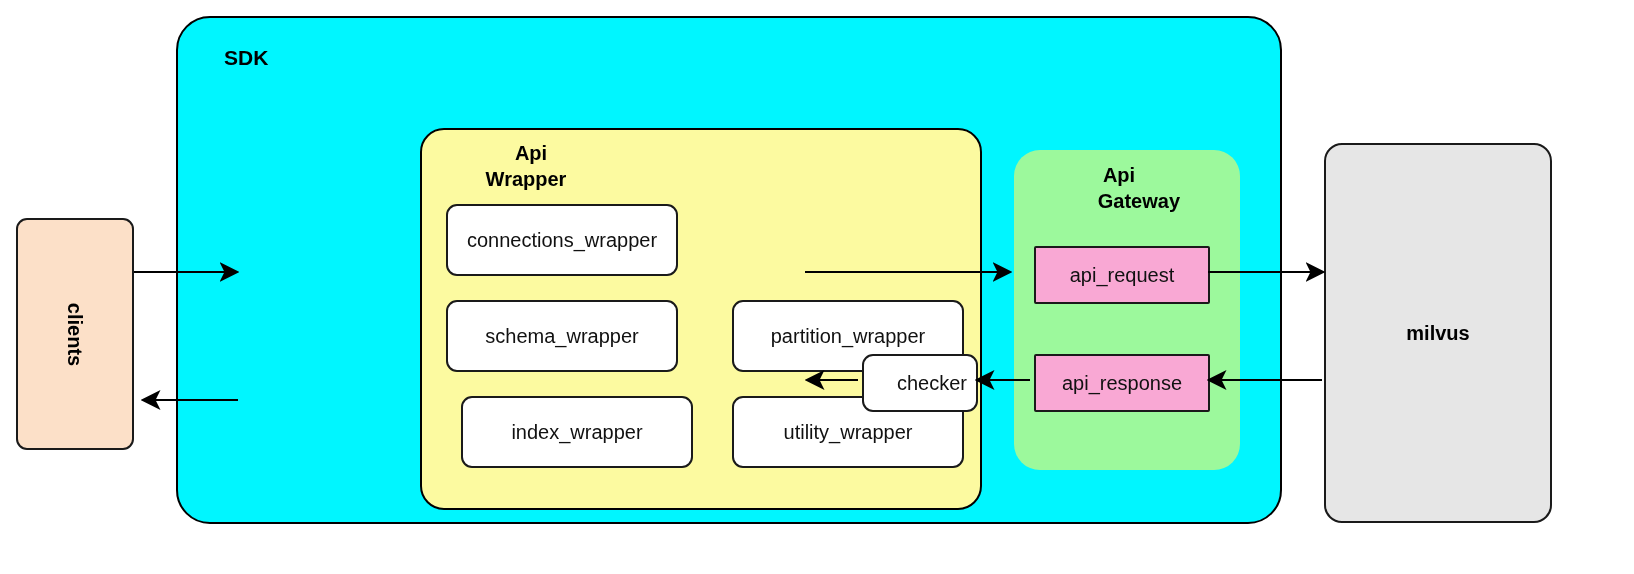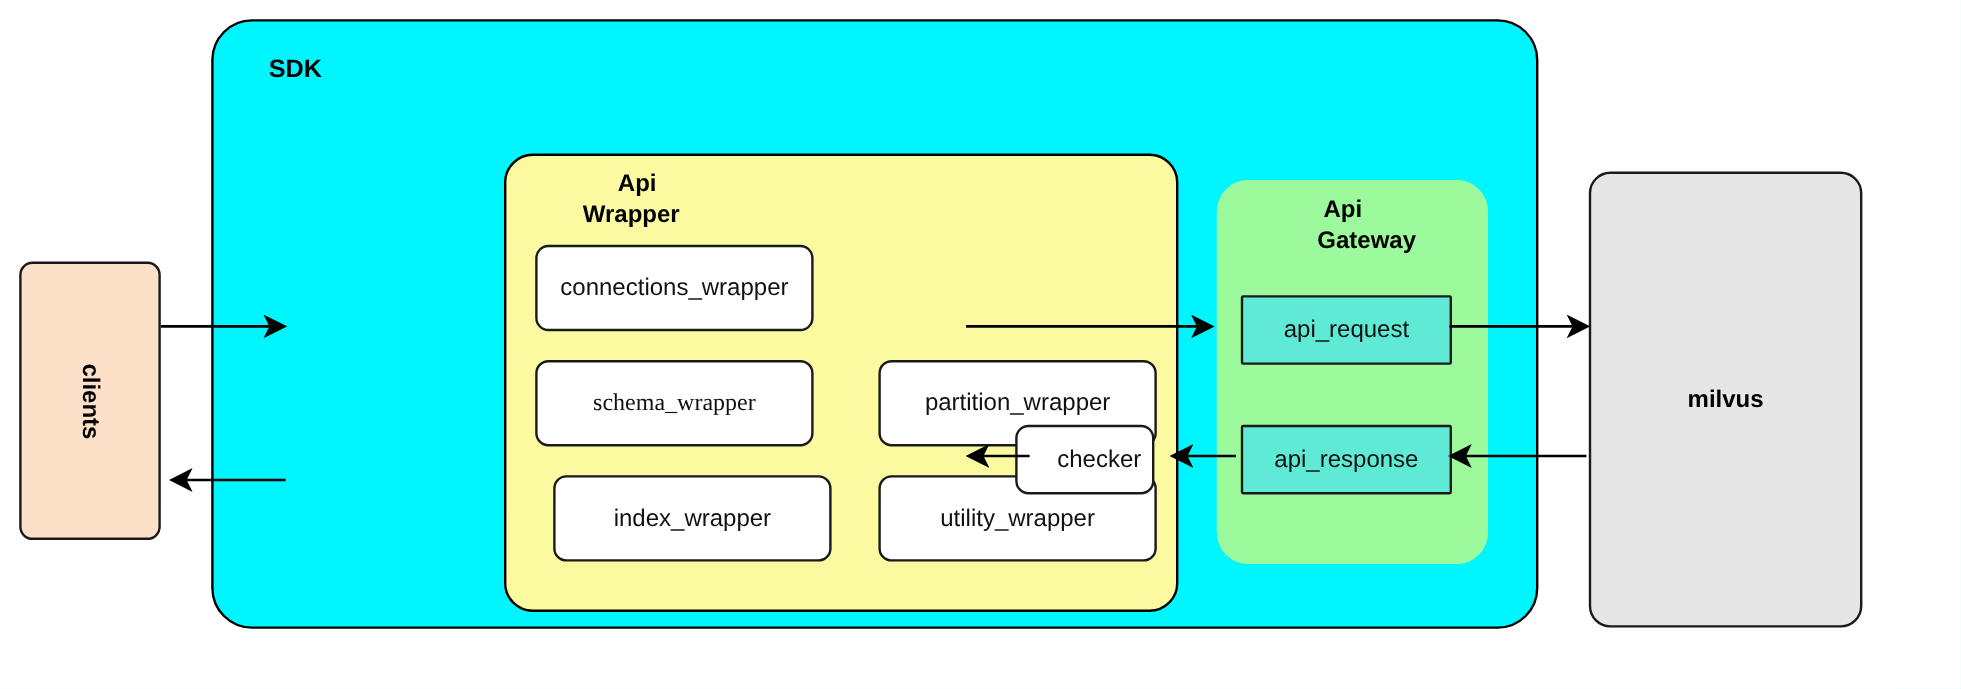--- a/index.html
+++ b/index.html
@@ -104,21 +104,21 @@
     font-size: 20px;
     font-weight: bold;
     color: #000000;
     line-height: 1.3;
     width: 150px;
   }
   .gateway-label .l1 { display: block; text-indent: 28px; }
   .gateway-label .l2 { display: block; text-align: right; }
 
   .gateway-card {
-    background: #5eead4;
+    background: #f9a8d4;
     border: 2px solid #1a1a1a;
     border-radius: 2px;
     font-size: 20px;
     color: #111111;
     width: 176px;
     height: 58px;
   }
 
   
   .checker-box {
@@ -185,28 +185,28 @@
     <div class="sdk-label">SDK</div>
 
     <div class="box wrapper-panel">
       <div class="wrapper-label">
         <span class="l1">Api</span>
         <span class="l2">Wrapper</span>
       </div>
 
       <div class="box module-card" style="left:24px; top:74px;text-align:right;">connections_wrapper</div>
 
-      <div class="box module-card" style="left:24px; top:170px;font-family:Liberation Serif, serif;">schema_wrapper</div>
+      <div class="box module-card" style="left:24px; top:170px;">schema_wrapper</div>
       <div class="box module-card" style="left:310px; top:170px;">partition_wrapper</div>
 
       <div class="box module-card" style="left:39px; top:266px;">index_wrapper</div>
       <div class="box module-card" style="left:310px; top:266px;">utility_wrapper</div>
     </div>
 
-    <div class="box checker-box" style="left:668px; top:336px;padding-left:24px;">checker</div>
+    <div class="box checker-box" style="left:684px; top:336px;padding-left:24px;">checker</div>
 
     <div class="box gateway-panel" style="left:836px; top:132px;">
       <div class="gateway-label">
         <span class="l1">Api</span>
         <span class="l2">Gateway</span>
       </div>
 
       <div class="box gateway-card" style="left:20px; top:96px;">api_request</div>
       <div class="box gateway-card" style="left:20px; top:204px;">api_response</div>
     </div>

